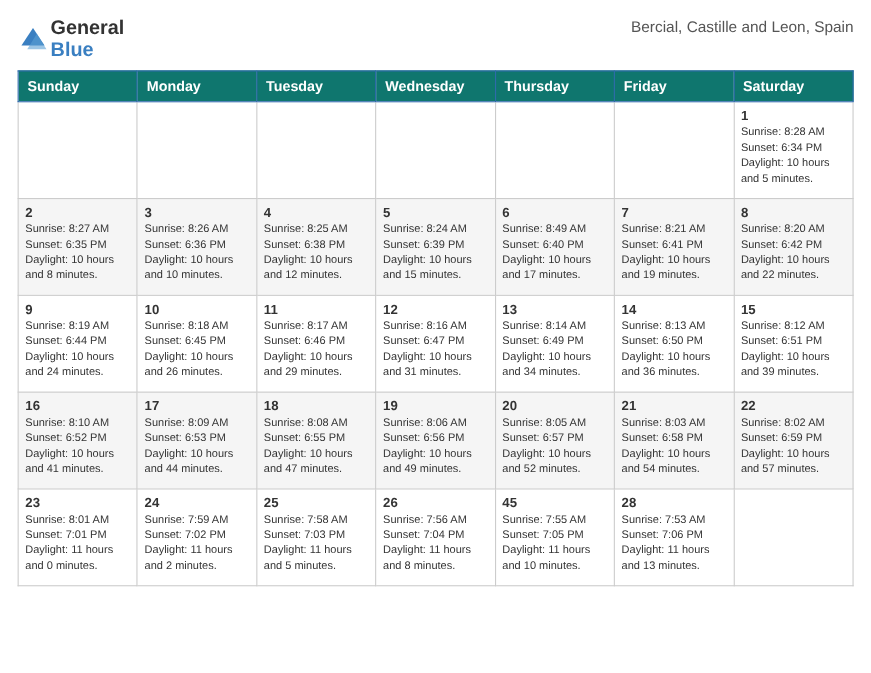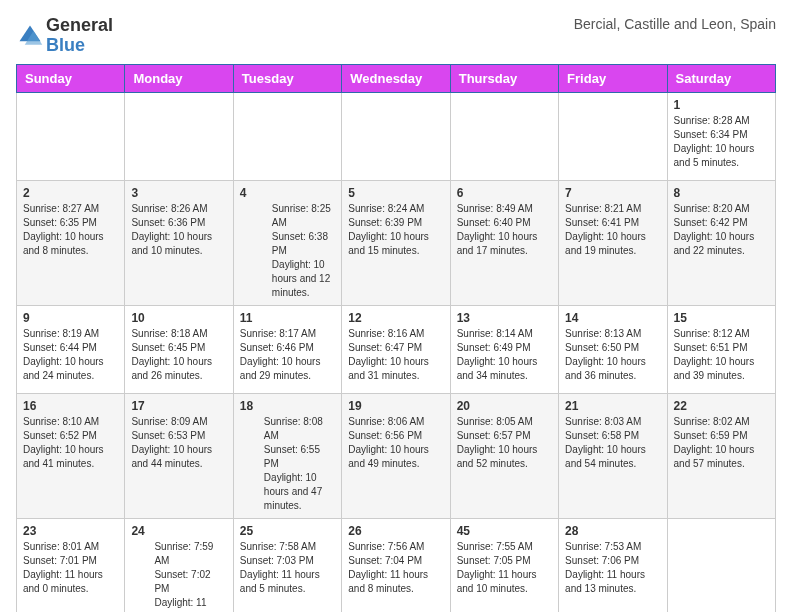--- a/index.html
+++ b/index.html
@@ -52,21 +52,21 @@
     .location {
       font-size: 14px;
       color: #555;
     }
     .calendar {
       width: 100%;
       border-collapse: collapse;
       border: 1px solid #ccc;
     }
     .calendar th {
-      background-color: #d946ef;
+      background-color: #0f766e;
       color: #fff;
       text-align: left;
       padding: 6px 8px;
       font-size: 13px;
       font-weight: bold;
       border: 1px solid #2e6aab;
     }
     .calendar td {
       width: calc(100%/7);
       vertical-align: top;
@@ -149,21 +149,21 @@
 Daylight: 10 hours and 8 minutes.</div>
         </td>
         <td>
           <span class="day-num">3</span>
           <div class="day-info" style="white-space: pre-line;">Sunrise: 8:26 AM
 Sunset: 6:36 PM
 Daylight: 10 hours and 10 minutes.</div>
         </td>
         <td>
           <span class="day-num">4</span>
-          <div class="day-info" style="white-space: pre-line; margin-left: 32px;">Sunrise: 8:25 AM
+          <div class="day-info" style="white-space: pre-line;">Sunrise: 8:25 AM
 Sunset: 6:38 PM
 Daylight: 10 hours and 12 minutes.</div>
         </td>
         <td>
           <span class="day-num">5</span>
           <div class="day-info" style="white-space: pre-line;">Sunrise: 8:24 AM
 Sunset: 6:39 PM
 Daylight: 10 hours and 15 minutes.</div>
         </td>
         <td>
@@ -237,21 +237,21 @@
 Daylight: 10 hours and 41 minutes.</div>
         </td>
         <td>
           <span class="day-num">17</span>
           <div class="day-info" style="white-space: pre-line;">Sunrise: 8:09 AM
 Sunset: 6:53 PM
 Daylight: 10 hours and 44 minutes.</div>
         </td>
         <td>
           <span class="day-num">18</span>
-          <div class="day-info" style="white-space: pre-line; margin-left: 24px;">Sunrise: 8:08 AM
+          <div class="day-info" style="white-space: pre-line;">Sunrise: 8:08 AM
 Sunset: 6:55 PM
 Daylight: 10 hours and 47 minutes.</div>
         </td>
         <td>
           <span class="day-num">19</span>
           <div class="day-info" style="white-space: pre-line;">Sunrise: 8:06 AM
 Sunset: 6:56 PM
 Daylight: 10 hours and 49 minutes.</div>
         </td>
         <td>
@@ -275,21 +275,21 @@
       </tr>
       <tr>
         <td>
           <span class="day-num">23</span>
           <div class="day-info" style="white-space: pre-line;">Sunrise: 8:01 AM
 Sunset: 7:01 PM
 Daylight: 11 hours and 0 minutes.</div>
         </td>
         <td>
           <span class="day-num">24</span>
-          <div class="day-info" style="white-space: pre-line; margin-left: 23px;">Sunrise: 7:59 AM
+          <div class="day-info" style="white-space: pre-line;">Sunrise: 7:59 AM
 Sunset: 7:02 PM
 Daylight: 11 hours and 2 minutes.</div>
         </td>
         <td>
           <span class="day-num">25</span>
           <div class="day-info" style="white-space: pre-line;">Sunrise: 7:58 AM
 Sunset: 7:03 PM
 Daylight: 11 hours and 5 minutes.</div>
         </td>
         <td>

